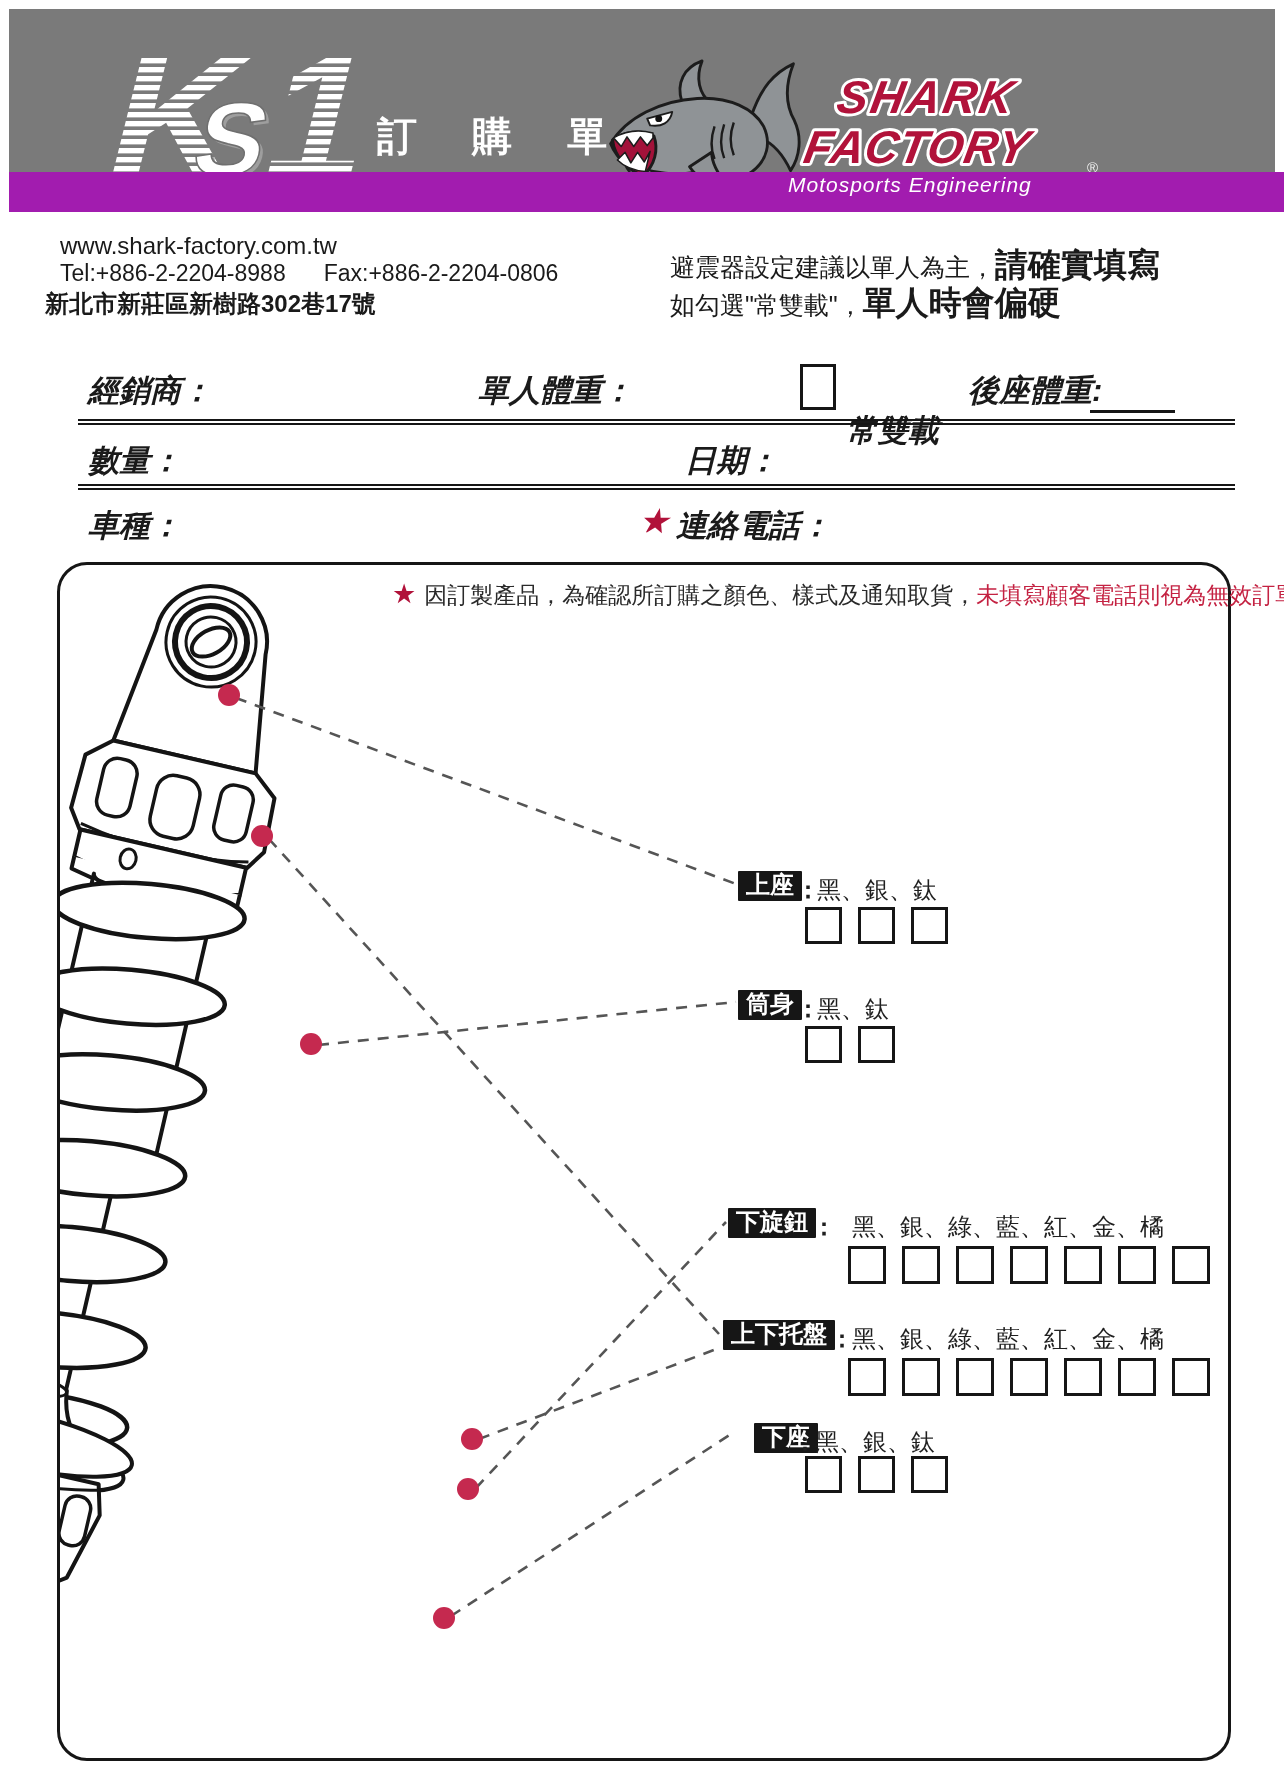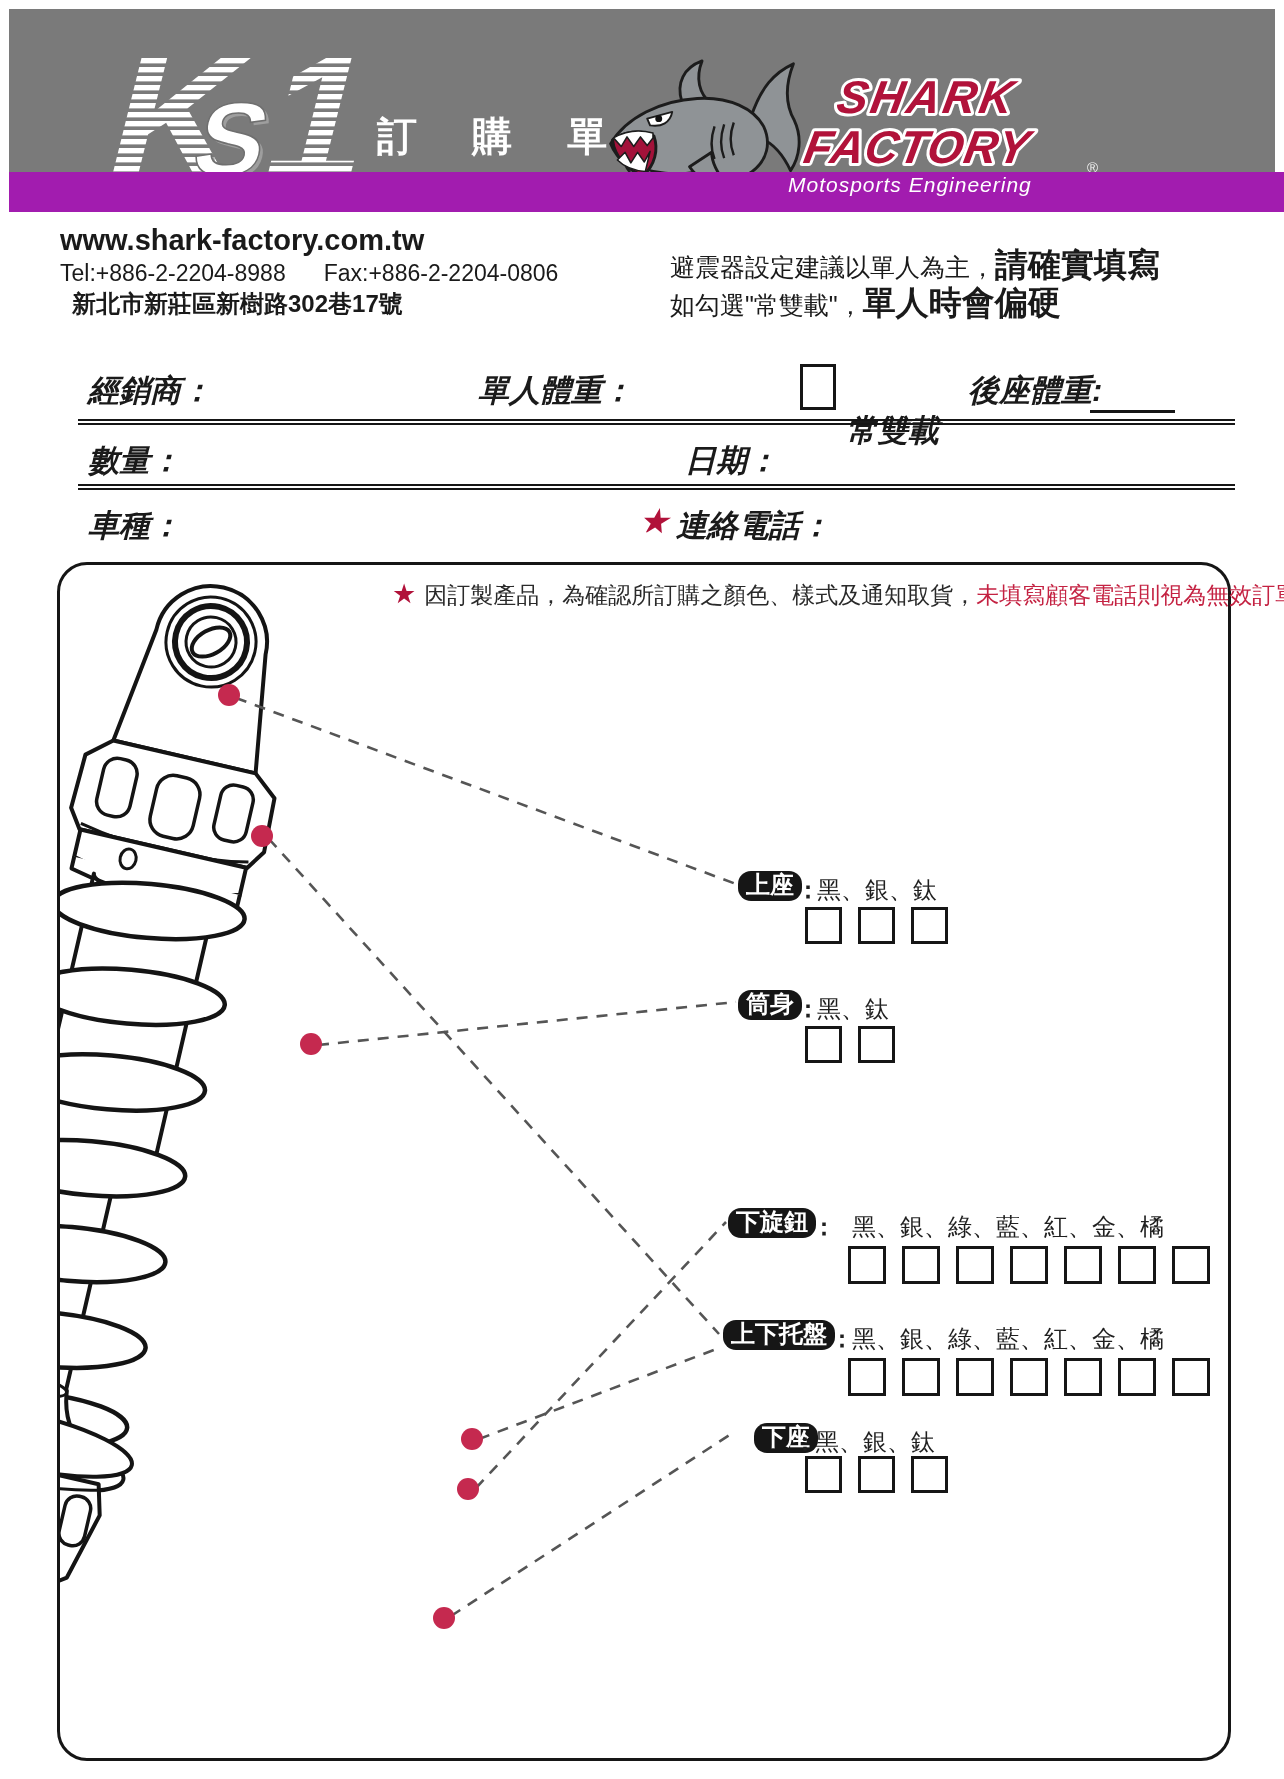--- a/index.html
+++ b/index.html
@@ -9,24 +9,24 @@
 
   
   .banner{position:absolute;left:9px;top:9px;width:1266px;height:203px;background:#7a7a7a;}
   .redstripe{position:absolute;left:0;bottom:0;width:100%;height:40px;background:#a21caf;padding-left:24px;}
   .tagline{position:absolute;left:779px;top:1px;color:#fff;font-style:italic;
            font-size:21px;letter-spacing:1px;white-space:nowrap;}
   .ordertitle{position:absolute;left:368px;top:100px;color:#ffffff;font-size:40px;font-weight:bold;
               letter-spacing:22px;white-space:nowrap;}
 
   
-  .site{left:60px;top:224px;font-size:29px;font-weight:bold;}
+  .site{left:60px;top:232px;font-size:24px;font-weight:normal;}
   .telrow{left:60px;top:260px;font-size:23px;text-align:center;}
   .telrow span{margin-right:38px;}
-  .addr{left:72px;top:288px;font-size:24px;font-weight:bold;}
+  .addr{left:45px;top:288px;font-size:24px;font-weight:bold;}
   .notice1{left:670px;top:243px;font-size:25px;white-space:nowrap;}
   .notice1 b,.notice2 b{font-size:33px;}
   .notice2{left:670px;top:281px;font-size:25px;white-space:nowrap;}
 
   
   .flabel{font-size:31px;font-weight:bold;white-space:nowrap;font-style:italic;}
   .sep{position:absolute;left:78px;width:1157px;height:2px;
        border-top:2px solid #161616;border-bottom:2px solid #161616;}
   .dualbox{left:800px;top:364px;width:30px;height:40px;border:3px solid #161616;background:#fff;}
   .wline{left:1090px;top:410px;width:85px;height:3px;background:#161616;}
@@ -34,21 +34,21 @@
 
   
   .dbox{position:absolute;left:57px;top:562px;width:1168px;height:1193px;
         border:3px solid #161616;border-radius:30px;}
   .dsvg{position:absolute;left:0;top:0;width:1168px;height:1193px;}
   .note{position:absolute;left:332px;top:13px;font-size:23px;white-space:nowrap;color:#2a2a2a;}
   .note .star{color:#b1123a;font-size:27px;margin-right:8px;}
   .note .red{color:#c42242;}
 
   .pill{position:absolute;background:#161616;color:#fff;font-size:24px;font-weight:bold;
-        border-radius:13px;padding:1px 8px 3px 8px;white-space:nowrap;line-height:26px;}
+        border-radius:1px;padding:1px 8px 3px 8px;white-space:nowrap;line-height:26px;}
   .colon{position:absolute;font-size:24px;font-weight:bold;color:#1f1f1f;}
   .clist{position:absolute;font-size:24px;color:#1f1f1f;white-space:nowrap;letter-spacing:0;}
   .cbrow{position:absolute;display:flex;gap:16px;}
   .cb{width:31px;height:31px;border:3px solid #161616;background:#fff;}
   .cb7{width:32px;height:32px;border:3px solid #161616;background:#fff;}
 </style>
 </head>
 <body>
 
 <div class="page">

